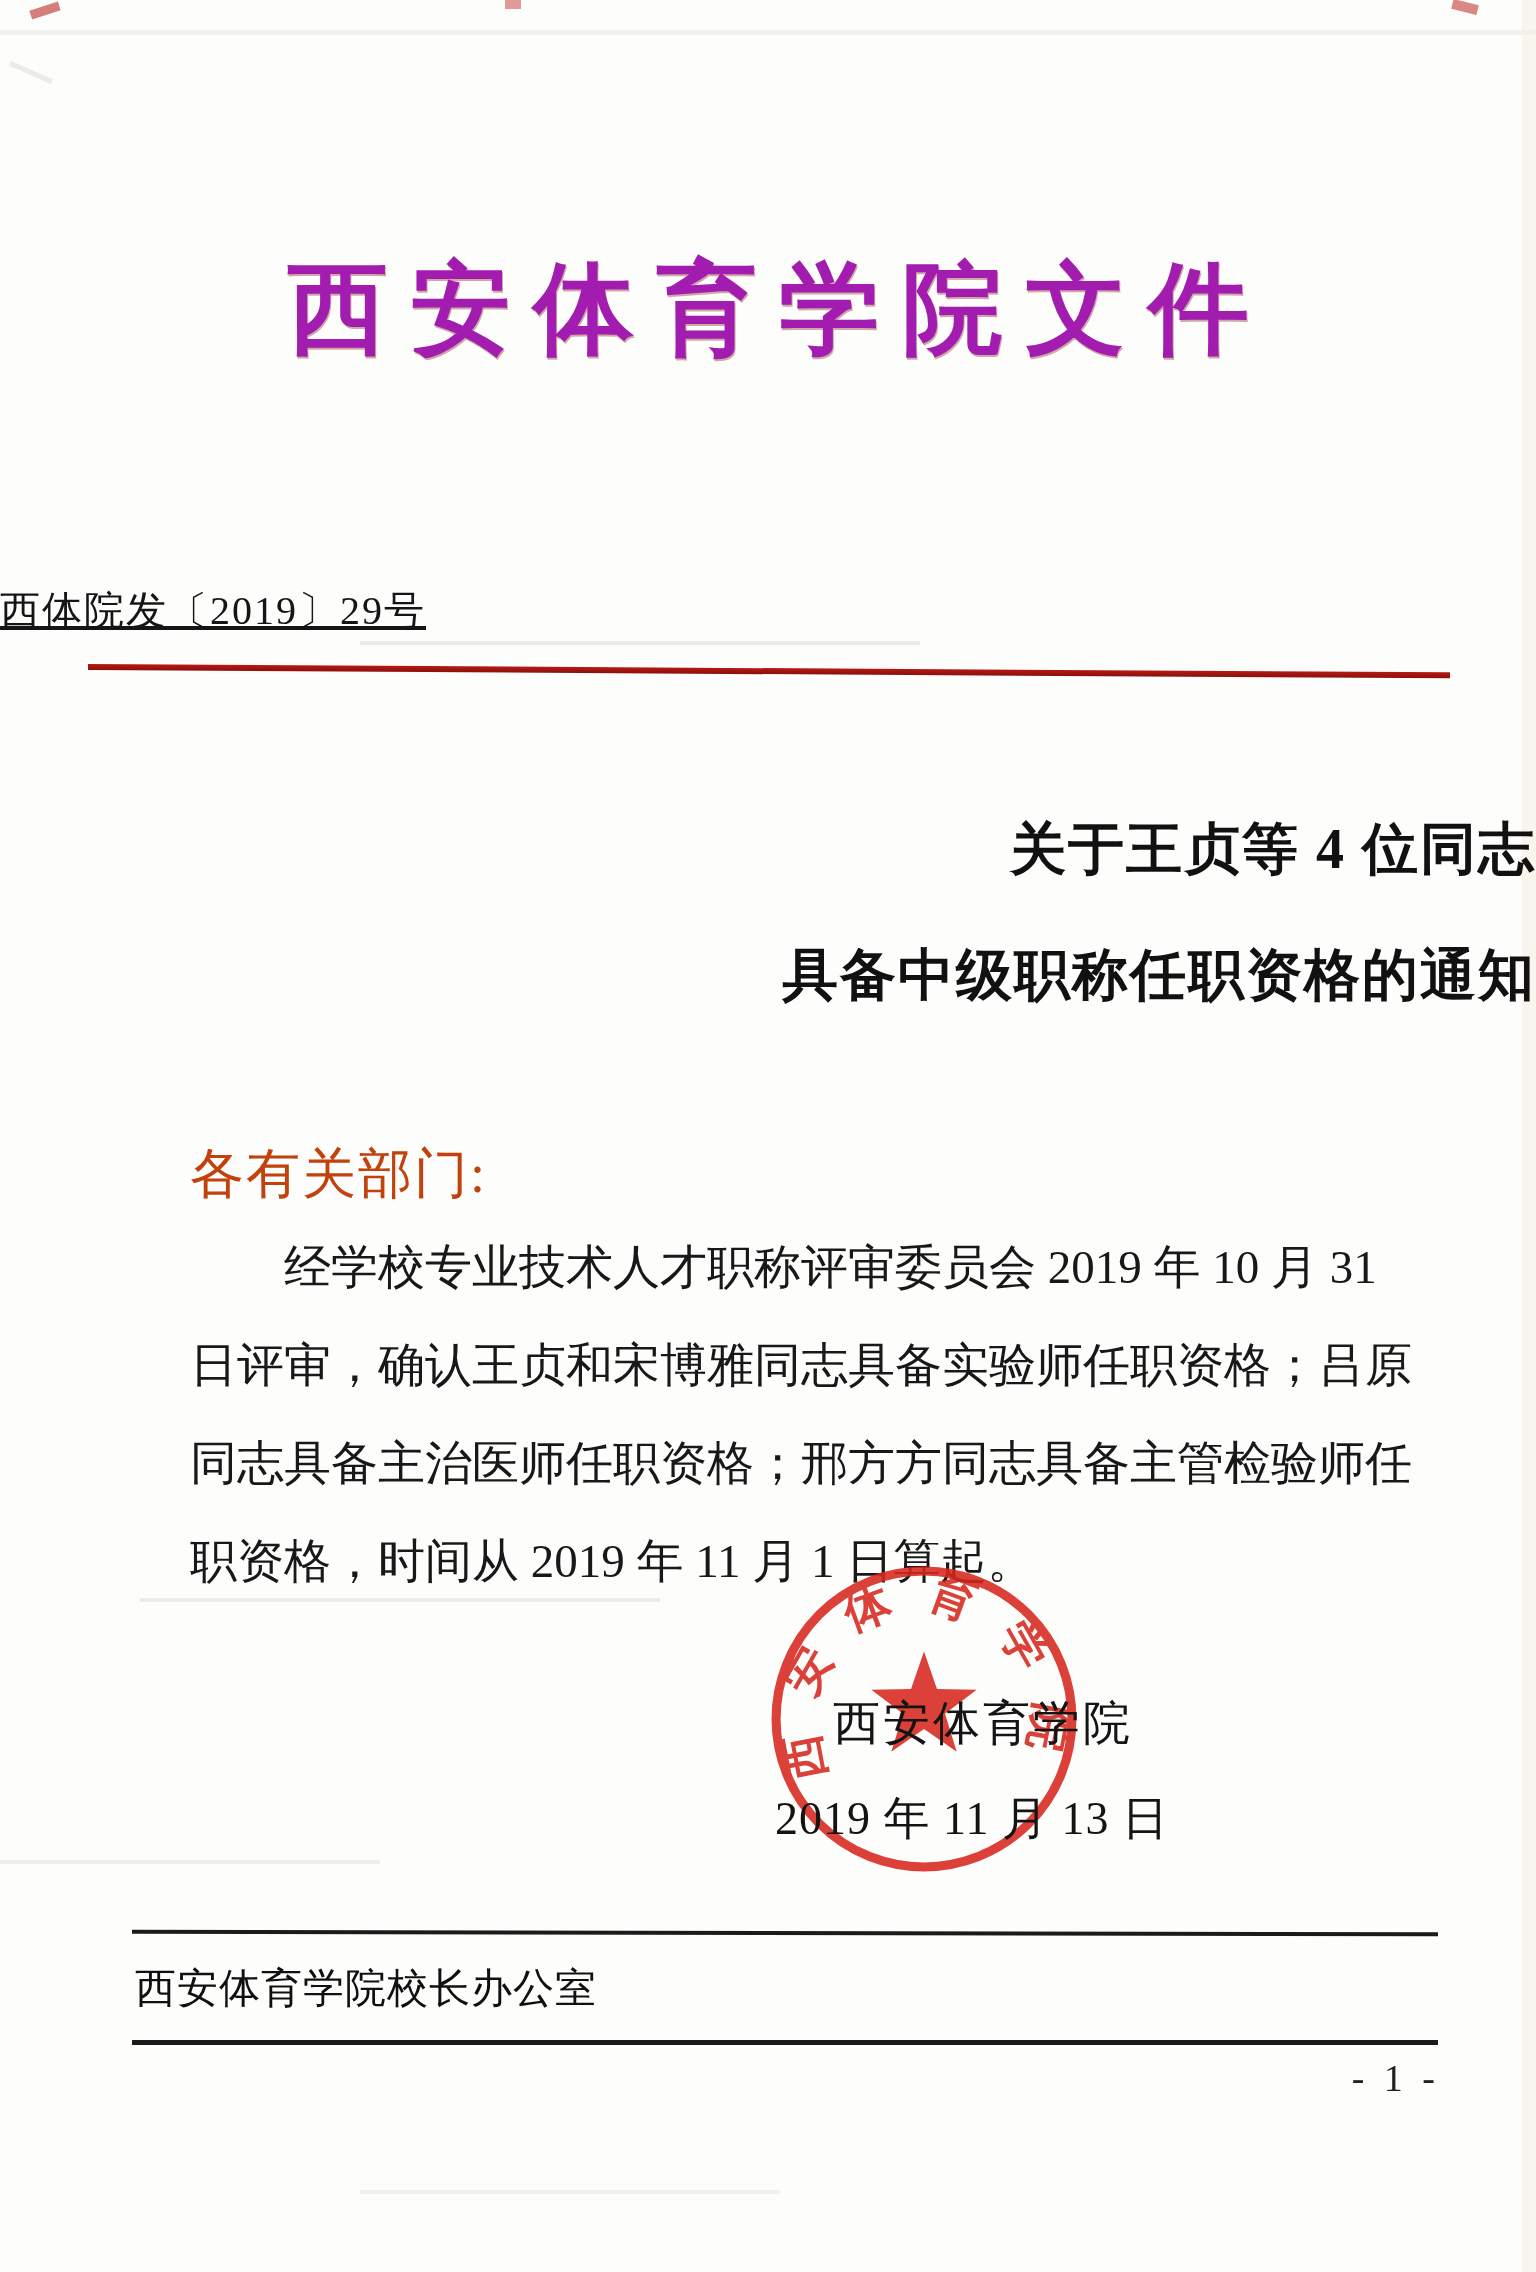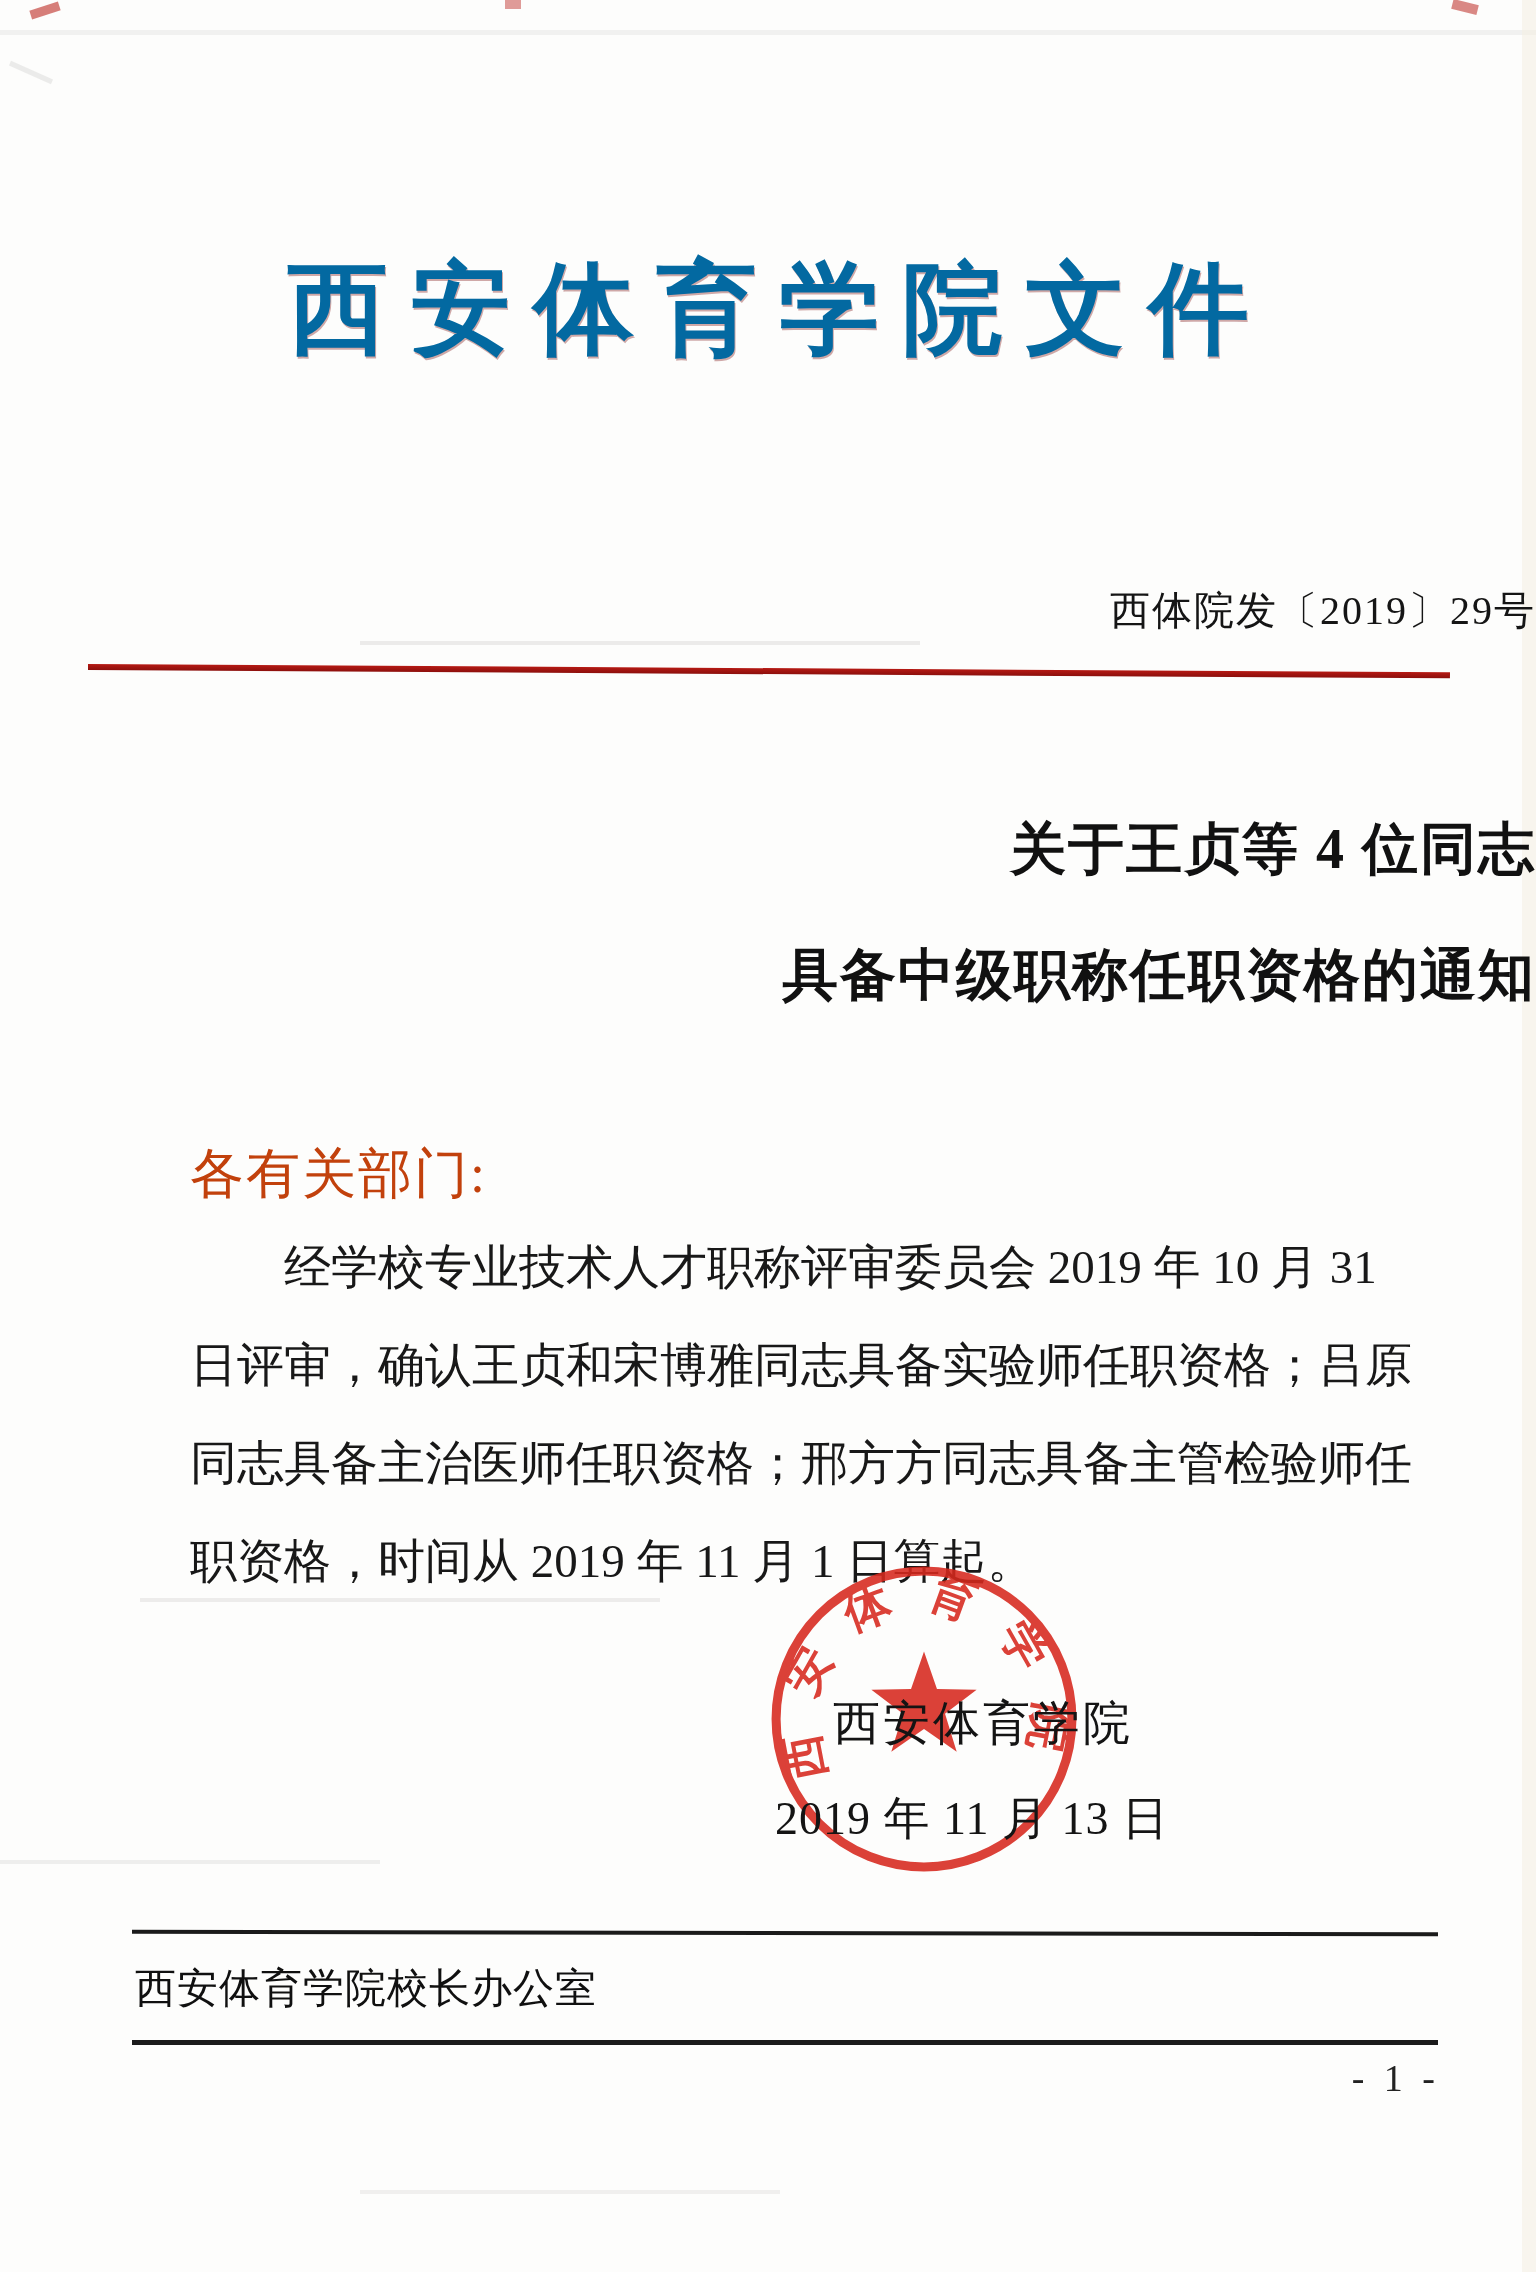--- a/index.html
+++ b/index.html
@@ -9,27 +9,27 @@
     font-family:"Liberation Serif","DejaVu Serif",serif;
     color:#1c1c1c;
   }
   .abs{position:absolute;}
   
   .artifact{position:absolute;pointer-events:none;}
   
   .header-title{
     left:0;right:0;top:243px;text-align:center;
     font-size:100px;font-weight:bold;letter-spacing:23px;padding-left:23px;
-    color:#0369a1;
+    color:#a21caf;
     text-shadow:1px 2px 0 rgba(120,10,10,.35);
     white-space:nowrap;
   }
   .doc-number{
-    left:0;right:0;top:583px;text-align:right;
-    font-size:40px;letter-spacing:2px;color:#151515;white-space:nowrap;
+    left:0;right:0;top:583px;text-align:left;
+    font-size:40px;letter-spacing:2px;color:#151515;white-space:nowrap;text-decoration:underline;
   }
   .red-rule{
     left:88px;top:664px;width:1362px;height:6px;
     background:linear-gradient(180deg,#b61a14,#8c0f0c);
     transform:rotate(0.35deg);transform-origin:left center;
   }
   .doc-title{
     left:0;right:0;text-align:right;font-size:56px;font-weight:bold;
     letter-spacing:2px;color:#111;white-space:nowrap;
   }

